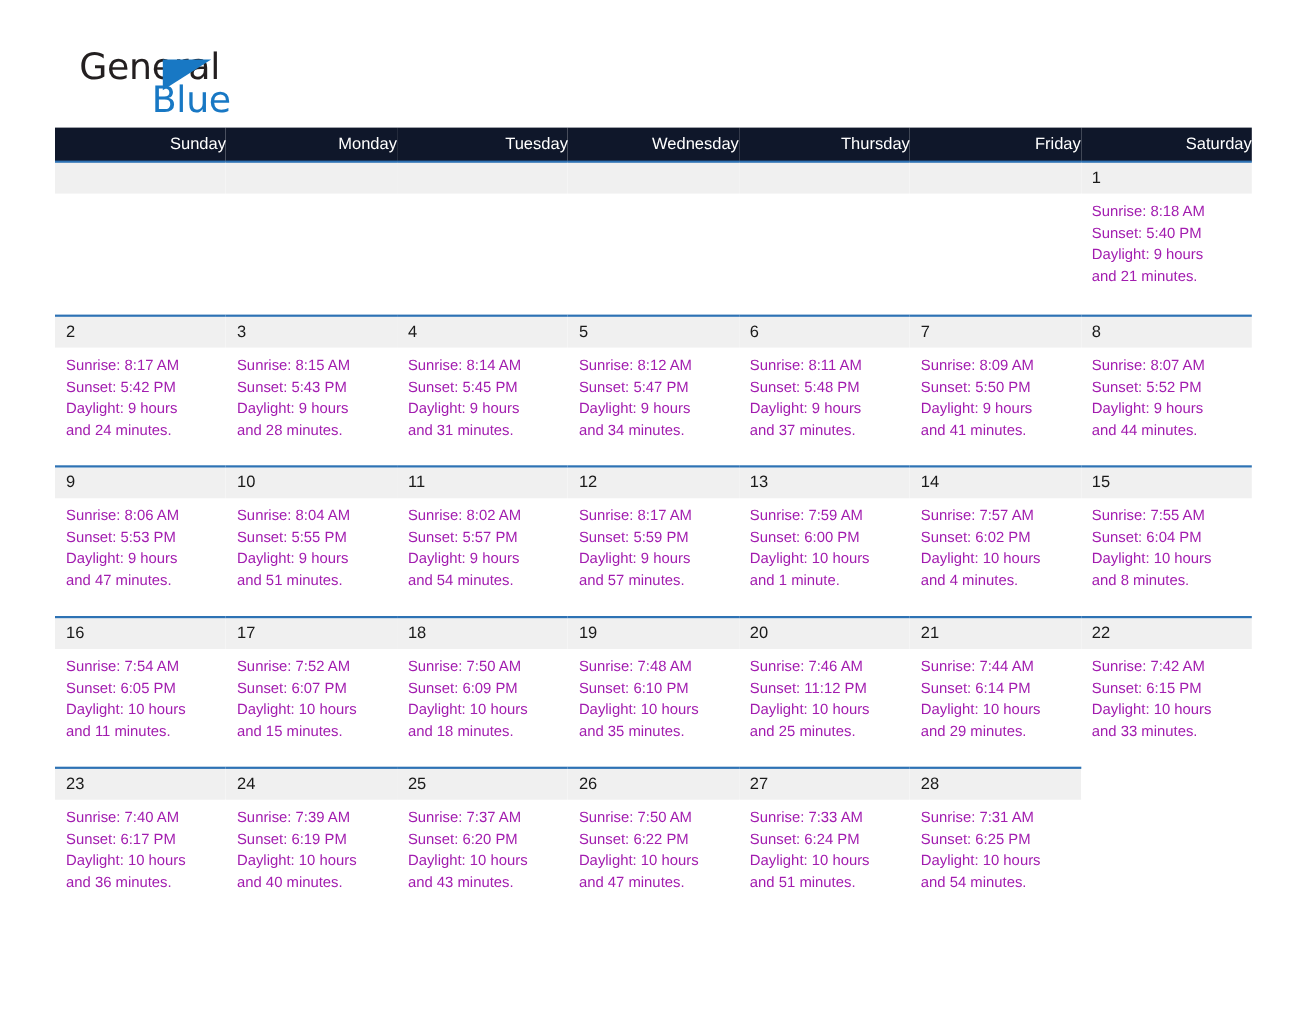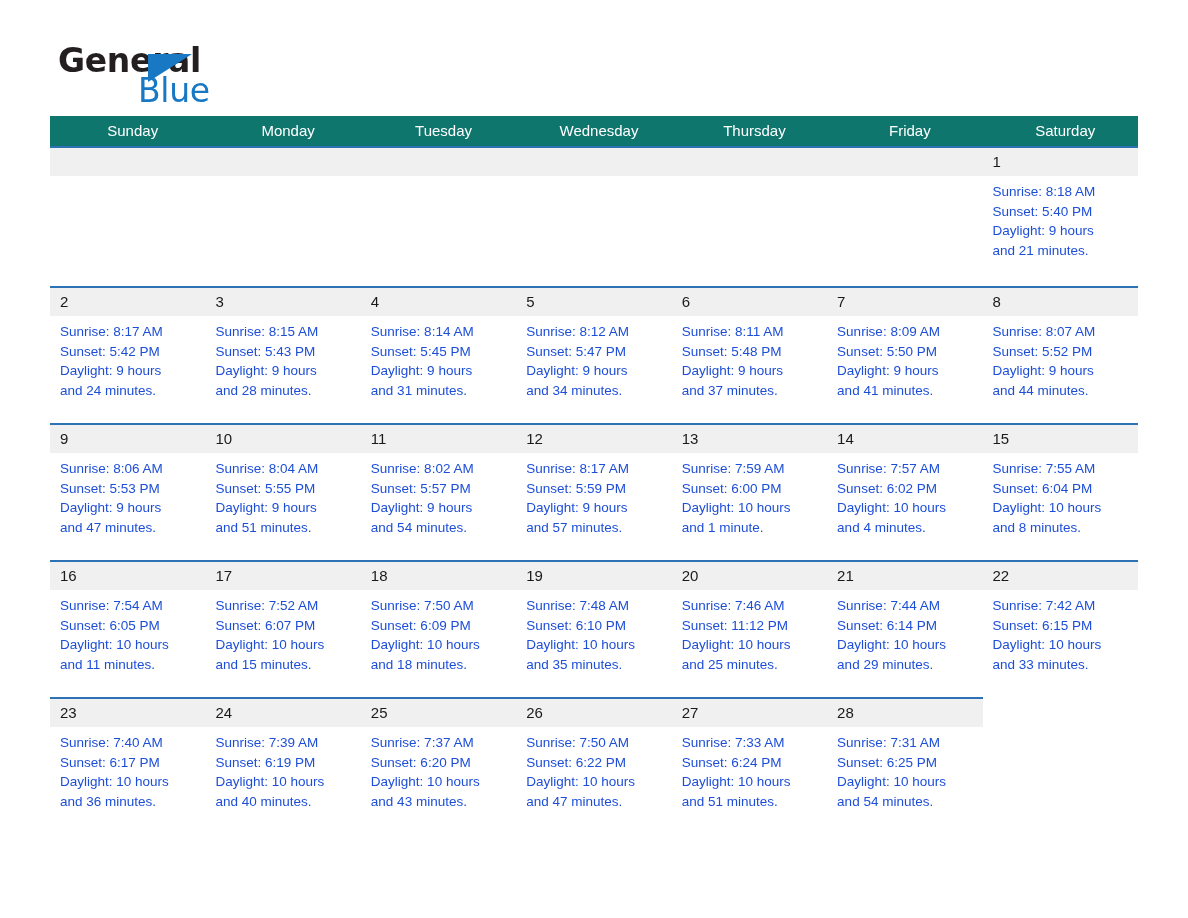--- a/index.html
+++ b/index.html
@@ -31,28 +31,28 @@
     height: 116px;
   }
   .logo {
     position: relative;
     width: 270px;
     height: 74px;
     user-select: none;
   }
   .logo-general {
     position: absolute;
-    left: 8px;
+    left: 22px;
     top: 0px;
     font-size: 33px;
     line-height: 38px;
     letter-spacing: -0.3px;
     color: #231f20;
     font-family: "DejaVu Sans", sans-serif;
-    font-weight: 700;
+    font-weight: 400;
   }
   .logo-blue {
     position: absolute;
     left: 88px;
     top: 30px;
     font-size: 33px;
     line-height: 38px;
     letter-spacing: -0.3px;
     color: #1878c4;
     font-family: "DejaVu Sans", sans-serif;
@@ -88,25 +88,25 @@
     white-space: nowrap;
   }
 
   
   .calendar {
     width: 1088px;
     border-collapse: collapse;
     table-layout: fixed;
   }
   .weekday-row th {
-    background: #0f766e;
+    background: #0f172a;
     color: #ffffff;
     font-size: 15px;
     font-weight: 400;
-    text-align: center;
+    text-align: right;
     padding: 6px 0 7px 10px;
     height: 28px;
     border: none;
   }
   .calendar td {
     width: 155.43px;
     vertical-align: top;
     padding: 0;
     border: none;
     border-top: 2px solid #2d72b4;
@@ -122,21 +122,21 @@
     padding: 5px 0 5px 10px;
     height: 28px;
   }
   .daynum.empty {
     color: transparent;
   }
   .cellbody {
     padding: 6px 10px 0 10px;
     font-size: 13.5px;
     line-height: 19.6px;
-    color: #1d4ed8;
+    color: #a21caf;
     height: 107px;
   }
   .cellbody div { white-space: nowrap; }
   .row-2 td, .row-3 td, .row-4 td, .row-5 td { height: 135px; }
   .row-1 td { height: 140px; }
   td.blank .daynum { background: #f0f0f0; }
   td.blank .cellbody { visibility: hidden; }
   td.trailing-blank { border-top: none; background: #ffffff; }
   td.trailing-blank .daynum { background: #ffffff; }
   td.trailing-blank .cellbody { visibility: hidden; }

